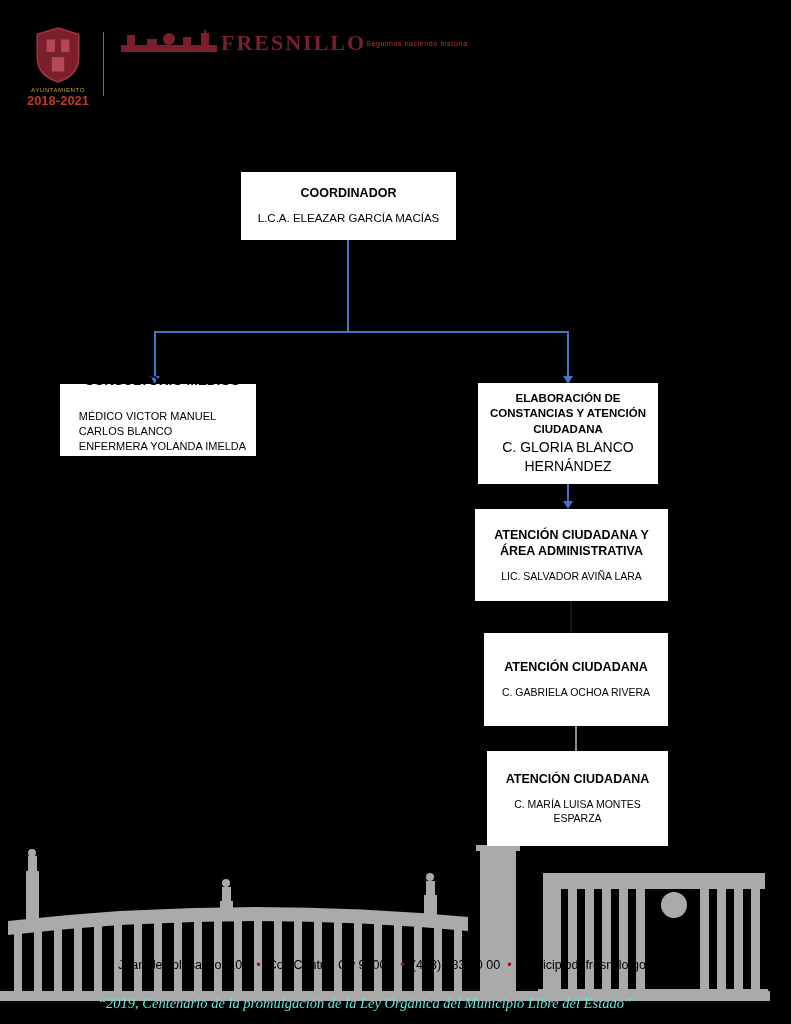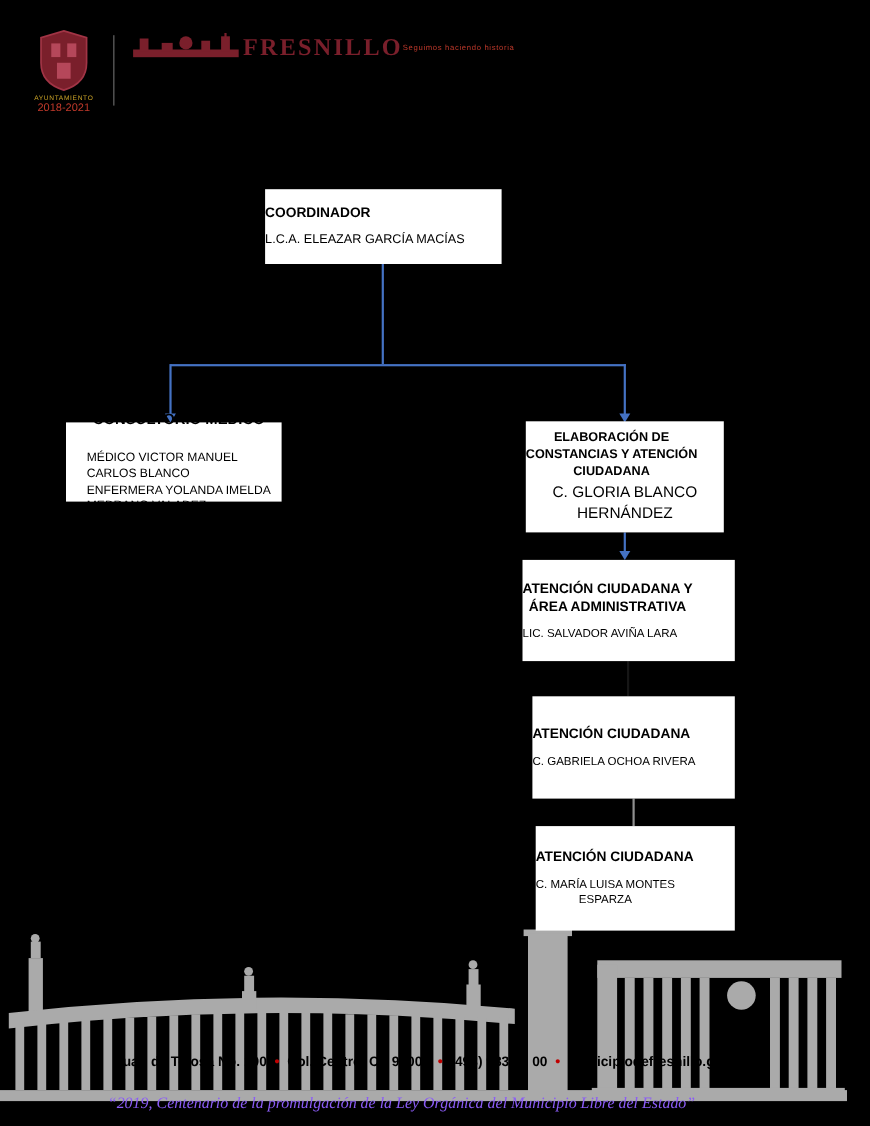--- a/index.html
+++ b/index.html
@@ -3,30 +3,30 @@
 <meta charset="utf-8">
 <style>
   html,body{margin:0;padding:0;background:#000;}
   .page{position:relative;width:791px;height:1024px;background:#000;overflow:hidden;
         font-family:"Liberation Sans",sans-serif;}
 
   
   .brand-bar{position:absolute;left:26px;top:26px;display:flex;align-items:flex-start;gap:13px;z-index:4;}
   .crest{width:64px;display:flex;flex-direction:column;align-items:center;}
   .crest-cap1{color:#c9a227;font-size:6px;letter-spacing:.6px;margin-top:3px;white-space:nowrap;}
-  .crest-cap2{color:#c0392b;font-size:10px;font-weight:normal;}
+  .crest-cap2{color:#c0392b;font-size:13px;font-weight:bold;}
   .logo-divider{width:1px;height:64px;background:#6f6f6f;margin-top:6px;}
   .fresnillo{display:flex;flex-direction:row;align-items:center;margin-top:4px;}
   .wordmark{font-family:"Liberation Serif",serif;color:#7a1f2b;font-size:22px;font-weight:bold;
             letter-spacing:2px;line-height:1;margin-top:2px;}
   .tagline{color:#c0392b;font-size:7px;letter-spacing:.6px;margin-top:2px;}
 
   
   .node{position:absolute;background:#fff;color:#000;display:flex;flex-direction:column;
-        justify-content:center;align-items:flex-start;text-align:center;z-index:3;box-sizing:border-box;}
+        justify-content:center;align-items:center;text-align:center;z-index:3;box-sizing:border-box;}
   .node-title{font-weight:bold;font-size:12.5px;white-space:pre-line;line-height:1.35;}
   .node-person{font-size:10.5px;white-space:pre-line;margin-top:9px;line-height:1.35;}
   .node-coordinator{left:241px;top:172px;width:215px;height:68px;}
   .node-coordinator .node-person{font-size:11.5px;}
   .node-consultorio{left:60px;top:384px;width:196px;height:72px;align-items:center;
                     text-align:left;padding-left:9px;}
   .node-consultorio .node-title{font-size:13.5px;}
   .node-consultorio .node-person{margin-top:19px;font-size:11px;}
   .node-elaboracion{left:478px;top:383px;width:180px;height:101px;}
   .node-elaboracion .node-title{font-size:11.5px;}
@@ -38,24 +38,24 @@
   
   .conn{position:absolute;background:#4472c4;z-index:2;}
   .conn-dark{background:#161616;}
   .conn-gray{background:#8f8f8f;}
   .arrow{position:absolute;width:0;height:0;border-left:5px solid transparent;
          border-right:5px solid transparent;border-top:8px solid #4472c4;z-index:2;}
 
   
   .silhouette{position:absolute;left:0;top:843px;width:791px;height:165px;z-index:1;}
   .address-line{position:absolute;left:0;top:957px;width:791px;text-align:center;z-index:2;
-                color:#000;font-weight:bold;font-size:12.5px;}
+                color:#000;font-weight:normal;font-size:12.5px;}
   .address-sep{color:#c00000;margin:0 7px;font-size:13px;}
   .quote-line{position:absolute;left:0;top:995px;width:730px;text-align:center;z-index:2;
-              color:#8b5cf6;font-style:italic;font-family:"Liberation Serif",serif;font-size:14.5px;}
+              color:#5eead4;font-style:italic;font-family:"Liberation Serif",serif;font-size:14.5px;}
 </style>
 </head>
 <body>
 
 <div class="page">
 
   <header class="brand-bar">
     <div class="crest">
       <svg width="50" height="58" viewBox="0 0 48 56">
         <path d="M24 2 L44 8 V30 Q44 48 24 54 Q4 48 4 30 V8 Z" fill="#7a1f2b" stroke="#a13445" stroke-width="1.5"></path>

